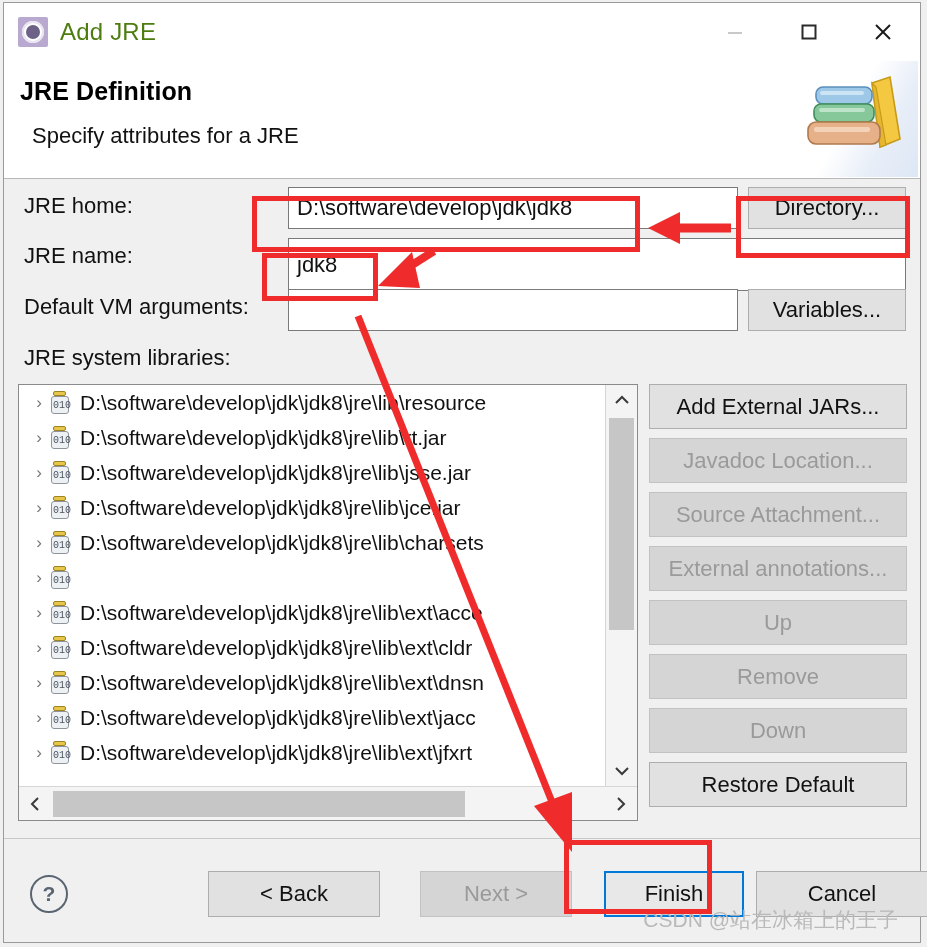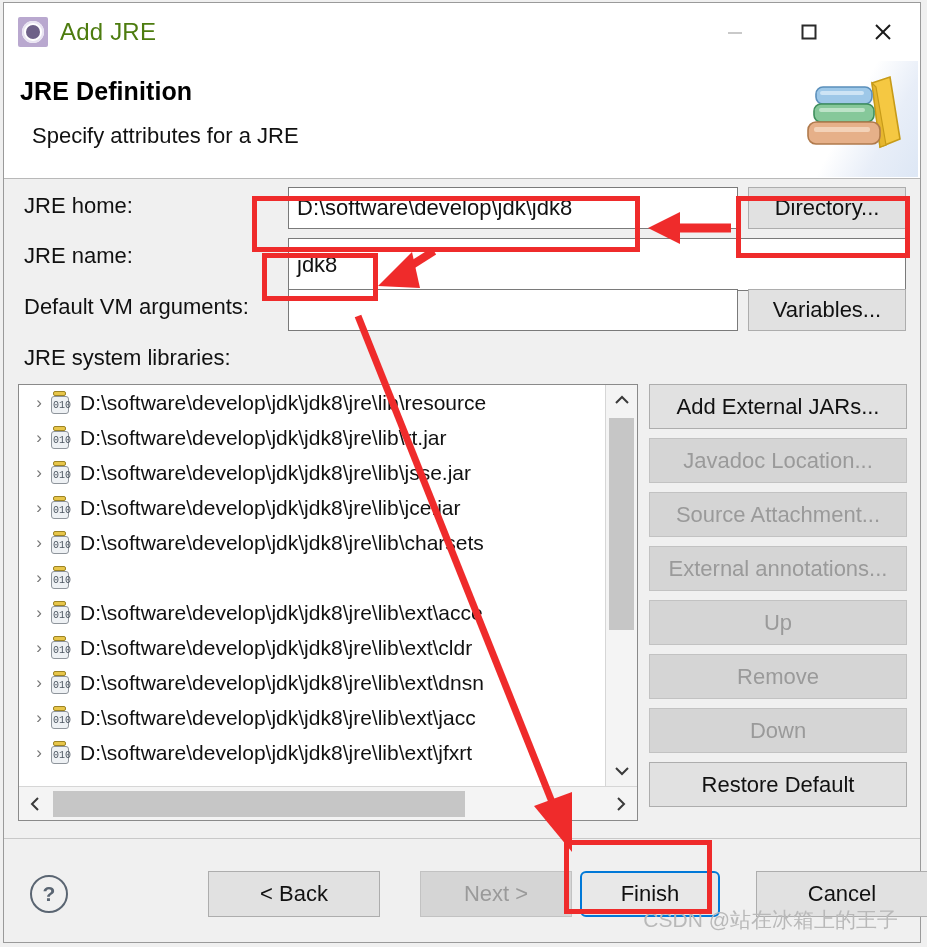--- a/index.html
+++ b/index.html
@@ -553,21 +553,21 @@
           <div class="btn disabled">Remove</div>
           <div class="btn disabled">Down</div>
           <div class="btn">Restore Default</div>
         </div>
     </div>
 
     <div class="footer">
       <div class="help-icon">?</div>
       <div class="btn" style="left:204px; width:172px;">&lt; Back</div>
       <div class="btn disabled" style="left:388px; width:152px;margin-left:28px;">Next &gt;</div>
-      <div class="btn focus" style="left:576px; width:140px;border-radius:6px;">Finish</div>
+      <div class="btn focus" style="left:600px; width:140px;">Finish</div>
       <div class="btn" style="left:752px; width:172px;">Cancel</div>
       <div class="watermark">CSDN @站在冰箱上的王子</div>
     </div>
   </div>
 
   <div class="annot" style="left:252px; top:196px; width:388px; height:56px;"></div>
   <div class="annot" style="left:736px; top:196px; width:174px; height:62px;"></div>
   <div class="annot" style="left:262px; top:253px; width:116px; height:48px;"></div>
   <div class="annot" style="left:564px; top:840px; width:148px; height:74px;"></div>
 

